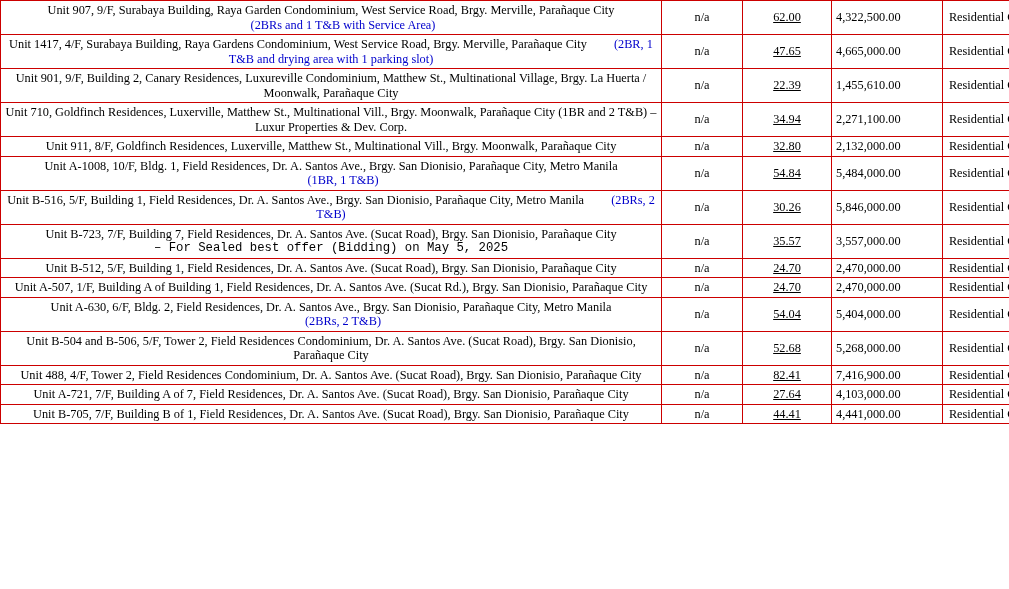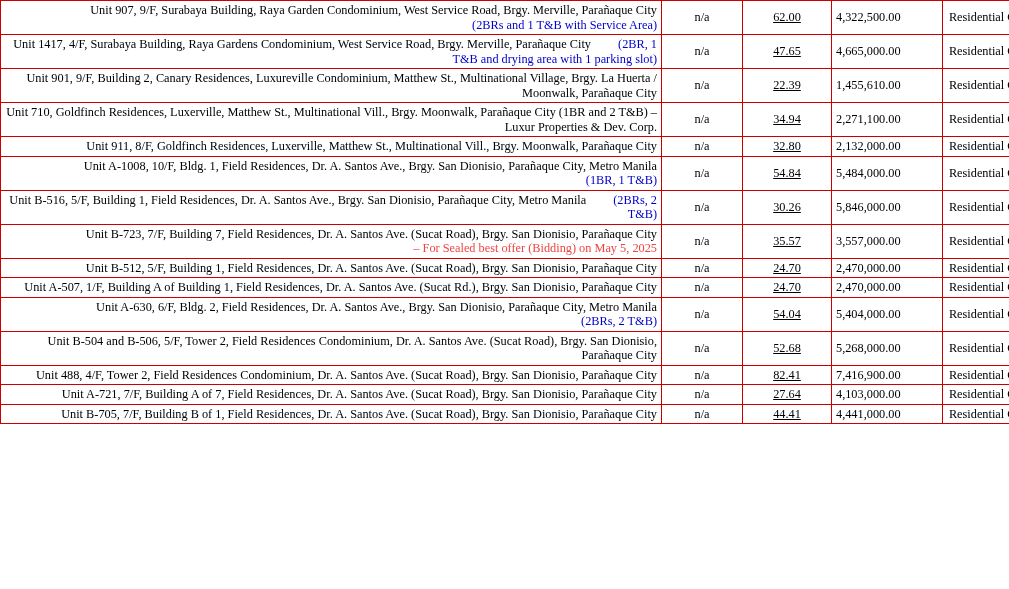--- a/index.html
+++ b/index.html
@@ -21,21 +21,21 @@
     table-layout: fixed;
   }
   table.listing td {
     border: 1px solid #cc0000;
     padding: 2px 4px 2px 4px;
     vertical-align: middle;
     line-height: 1.18;
   }
   td.desc {
     width: 652px;
-    text-align: right;
+    text-align: center;
     vertical-align: middle;
   }
   td.na {
     width: 72px;
     text-align: center;
   }
   td.area {
     width: 80px;
     text-align: center;
     text-decoration: underline;
@@ -48,21 +48,22 @@
   td.type {
     width: 95px;
     text-align: center;
     line-height: 1.2;
   }
   .blue {
     color: #0000cc;
     margin-left: 24px;
   }
   .red {
-    color: #ef4444;
+    color: #000000;
+    font-family: Liberation Mono, monospace;
   }
   .desc-line {
     display: block;
   }
 </style>
 </head>
 <body>
 
 <table class="listing">
   <tbody>

